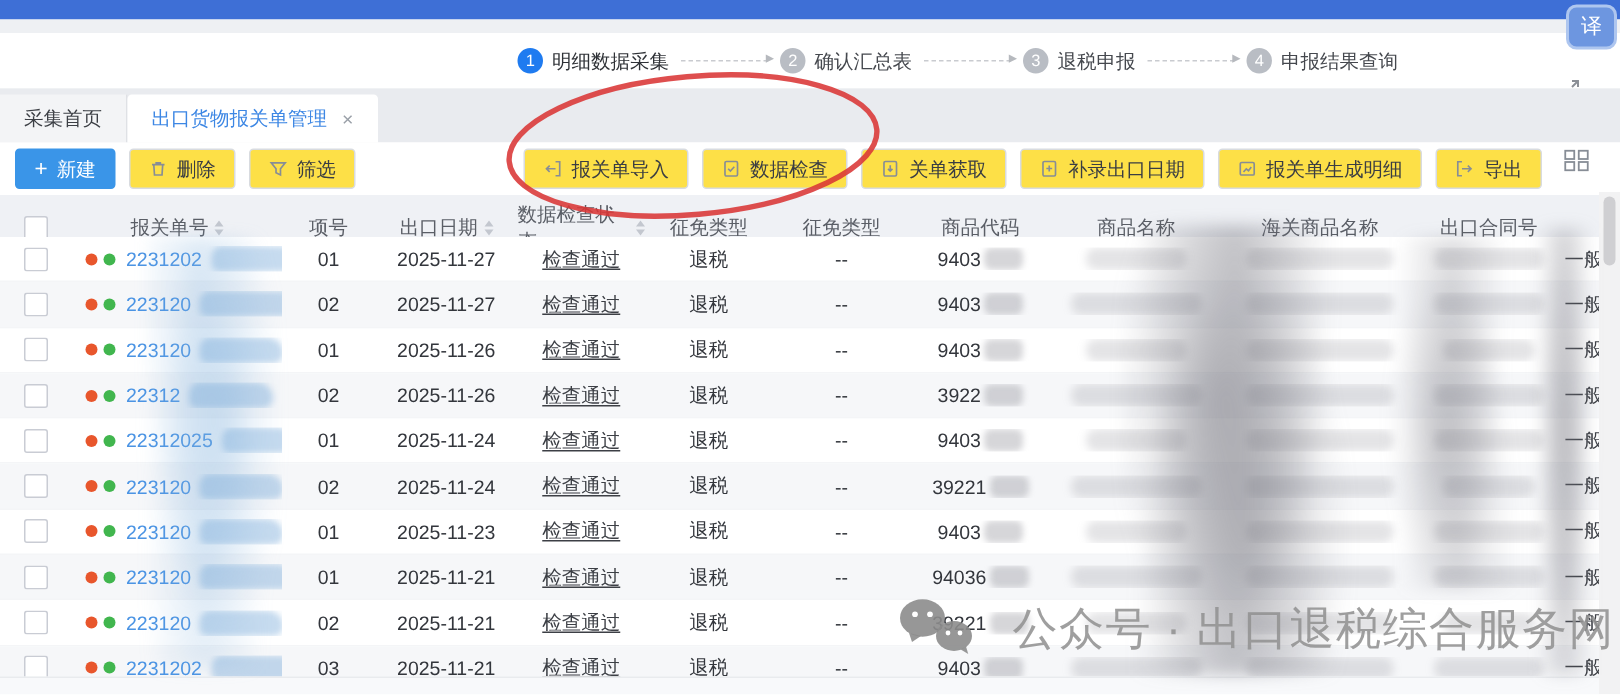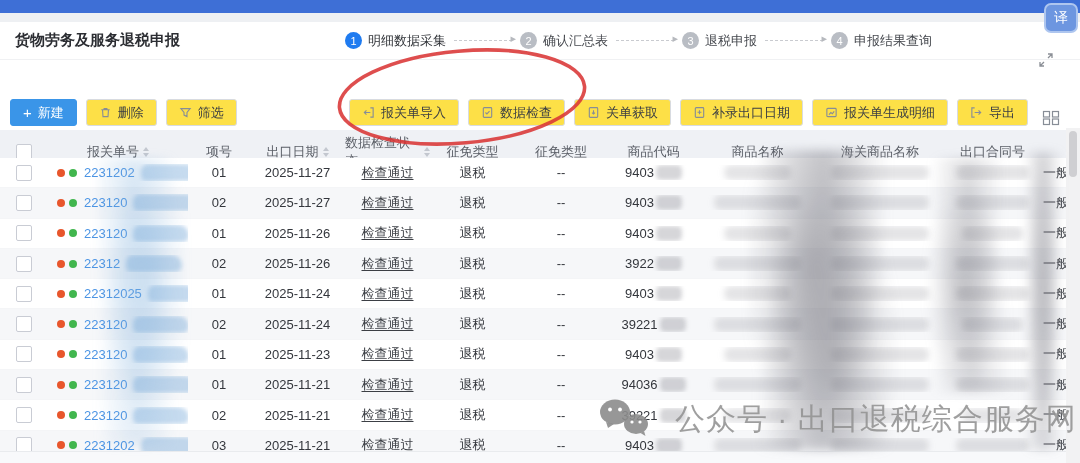--- a/index.html
+++ b/index.html
@@ -34,21 +34,21 @@
   .tab-close{margin-left:10px;color:#9aa0a8;font-size:13px;}
   
   .content{position:absolute;top:95px;left:0;width:1080px;height:368px;background:#fff;}
   .toolbar{position:absolute;top:4px;left:0;width:1070px;display:flex;align-items:center;
     gap:9px;padding:0 10px;box-sizing:border-box;}
   .btn{height:27px;display:inline-flex;align-items:center;gap:6px;padding:0 12px;
     border:1px solid #d8dbe0;border-radius:3px;background:#fde047;font-size:13px;color:#3a3d43;cursor:pointer;white-space:nowrap;}
   .btn svg{flex:0 0 auto;}
   .btn-primary{background:#3a95e8;border-color:#3a95e8;color:#fff;}
   .btn-primary .plus{font-size:15px;line-height:1;}
-  .right-group{margin-left:auto;display:flex;align-items:flex-end;gap:9px;}
+  .right-group{margin-left:auto;display:flex;align-items:flex-start;gap:9px;}
   .cols-icon{width:18px;height:16px;margin-left:5px;cursor:pointer;}
   
   .thead,.tr{display:grid;grid-template-columns:48px 140px 62px 95px 85px 85px 92px 93px 115px 130px 95px 26px;width:1066px;}
   .thead{position:absolute;top:35px;left:0;height:44px;background:#eff1f5;align-items:center;
     font-size:13px;color:#5a5e66;}
   .th{display:flex;align-items:center;justify-content:center;gap:4px;}
   .sort{display:inline-flex;flex-direction:column;gap:2px;}
   .sort i{display:block;width:0;height:0;border-left:3.5px solid transparent;border-right:3.5px solid transparent;}
   .sort .up{border-bottom:4px solid #c3c7cf;}
   .sort .dn{border-top:4px solid #c3c7cf;}
@@ -105,21 +105,20 @@
 </head>
 <body>
 
 <div class="screen">
 
   <div class="topbar"></div>
   <div class="substrip"></div>
   <div class="translate-badge">译</div>
 
   <div class="pageheader">
-    <div class="page-title">货物劳务及服务退税申报</div>
     <div class="stepper">
       <div class="step active">
         <span class="step-num">1</span>
         <span class="step-label">明细数据采集</span>
       </div>
       <span class="connector"></span>
       <div class="step">
         <span class="step-num">2</span>
         <span class="step-label">确认汇总表</span>
       </div>
@@ -135,20 +134,29 @@
       </div>
     </div>
     <svg class="expand-icon" viewBox="0 0 16 16">
       <g stroke="#8b8f96" stroke-width="1.3" fill="none">
         <path d="M10 2h4v4M14 2l-4 4"></path>
           <path d="M6 14H2v-4M2 14l4-4"></path>
       </g>
     </svg>
   </div>
 
+  <div class="tabstrip">
+    <div class="tab inactive">
+      <span>采集首页</span>
+    </div>
+    <div class="tab active">
+      <span>出口货物报关单管理</span>
+      <span class="tab-close">×</span>
+    </div>
+  </div>
 
   <div class="content">
 
     <div class="toolbar">
       <button class="btn btn-primary">
         <span class="plus">+</span>
         <span>新建</span>
       </button>
       <button class="btn">
         <svg width="13" height="13" viewBox="0 0 14 14">

